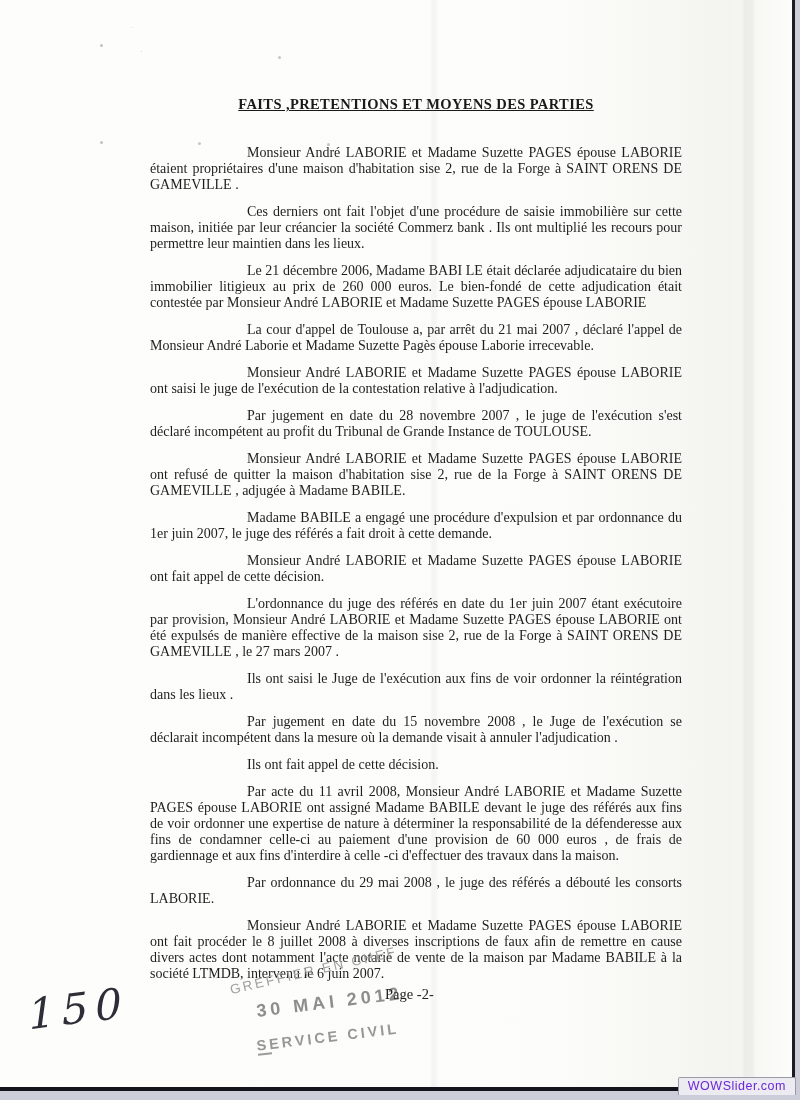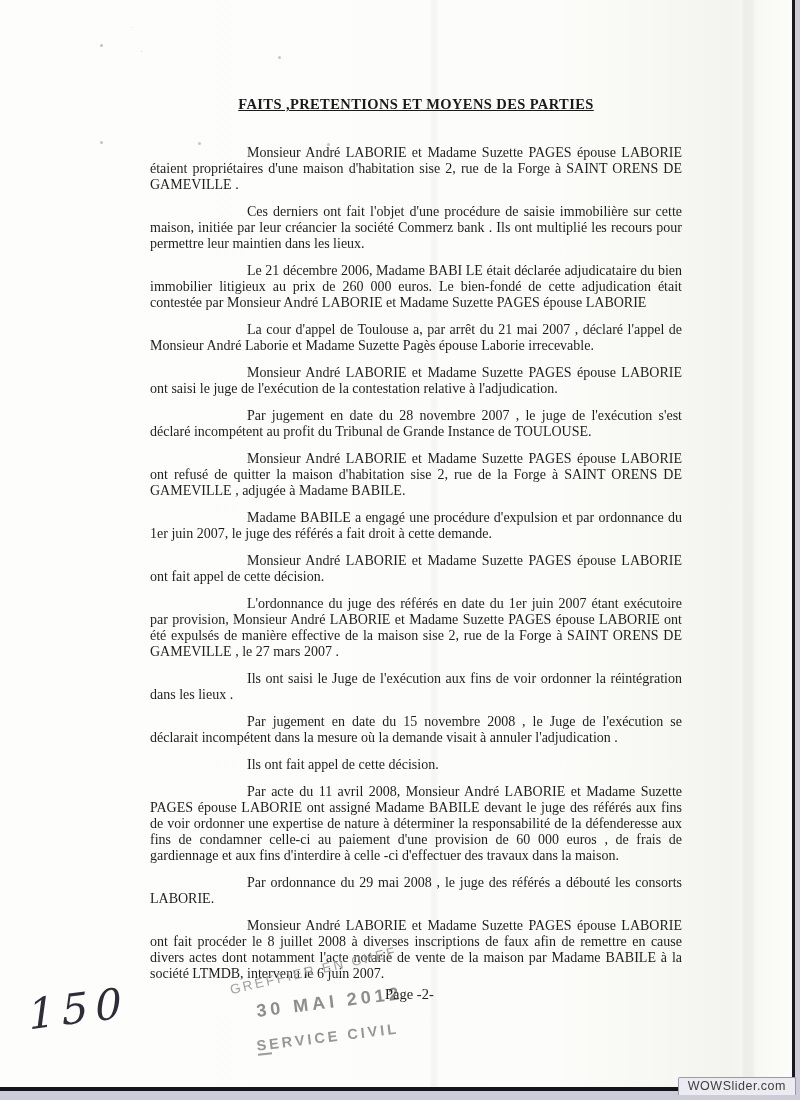--- a/index.html
+++ b/index.html
@@ -132,21 +132,21 @@
     letter-spacing: 7px;
     color: #2e2e38;
     transform: rotate(-7deg) skewX(-4deg);
   }
   .watermark {
     position: absolute;
     right: 4px; bottom: 5px;
     background: #ebebf1;
     border: 1px solid #9a9aa8;
     border-bottom: none;
-    color: #404040;
+    color: #6d28d9;
     font-family: "Liberation Sans", sans-serif;
     font-size: 12.5px;
     letter-spacing: 0.5px;
     padding: 1px 9px 2px 9px;
     text-decoration: none;
     border-radius: 2px 2px 0 0;
   }
 </style>
 </head>
 <body>

